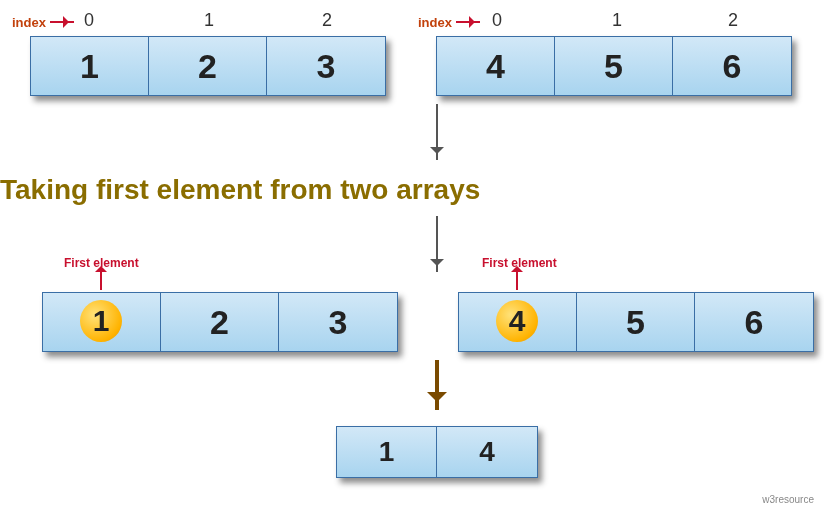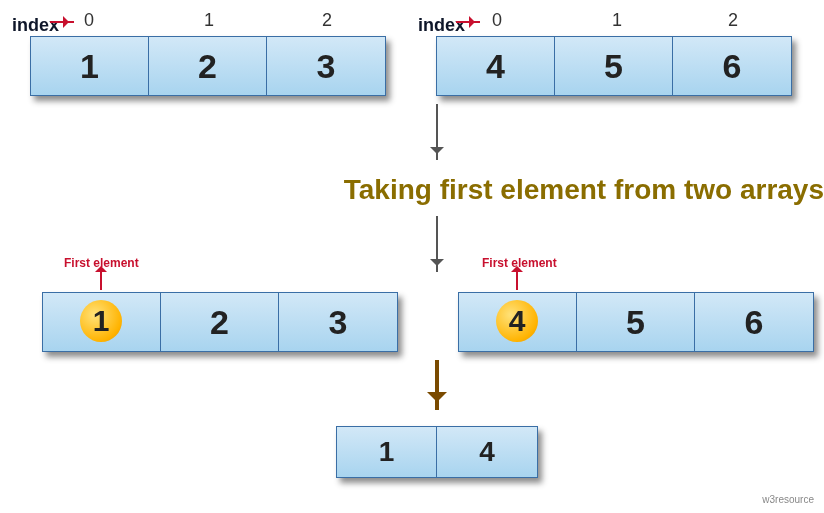--- a/index.html
+++ b/index.html
@@ -30,38 +30,38 @@
     justify-content: center;
     font-size: 34px;
     font-weight: bold;
     color: #222;
   }
   .cell:last-child { border-right: none; }
   .cell.small { width: 100px; height: 50px; font-size: 28px; }
   
   .idx-label {
     position: absolute;
-    font-size: 18px;
-    color: #0f172a;
+    font-size: 13px;
+    color: #c2410c;
     font-weight: bold;
   }
   .idx-num {
     position: absolute;
     font-size: 18px;
     color: #333;
   }
   
   .title {
     position: absolute;
     font-size: 28px;
     font-weight: bold;
     color: #8a6d00;
     text-shadow: 0 1px 0 #fff;
     width: 100%;
-    text-align: right;
+    text-align: left;
   }
   
   .fe-label {
     position: absolute;
     font-size: 12px;
     color: #c8102e;
     font-weight: bold;
   }
   
   .halo {

